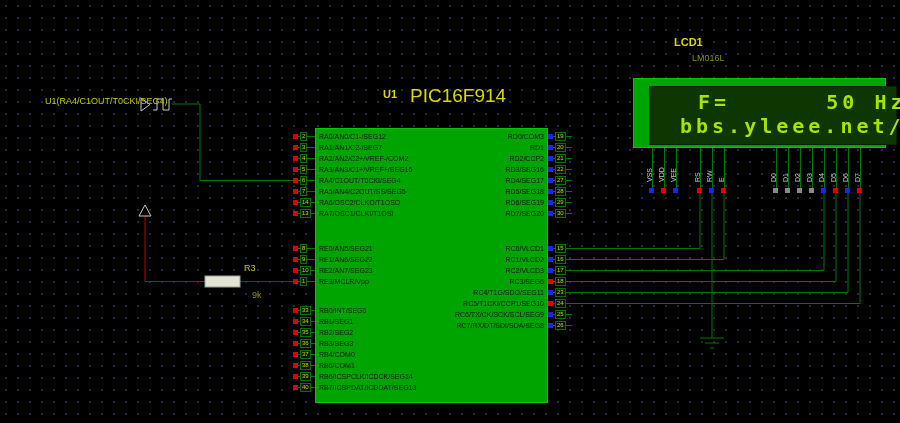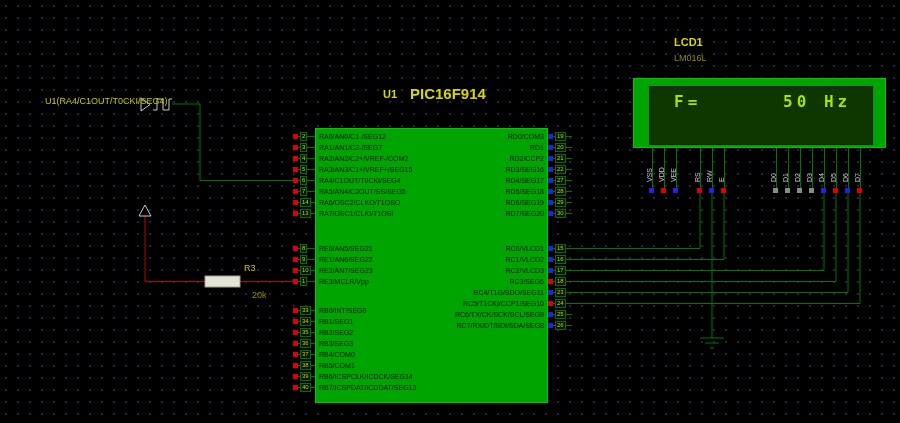--- a/index.html
+++ b/index.html
@@ -6,21 +6,21 @@
   #canvas{
     position:relative;width:900px;height:423px;overflow:hidden;
     background-color:#000;
     background-image:radial-gradient(circle,#262640 1px,transparent 1.2px);
     background-size:12px 12px;
     font-family:"Liberation Sans",sans-serif;
   }
   svg{position:absolute;left:0;top:0;}
   .lbl{position:absolute;white-space:nowrap;padding-left:44px;}
   .ref{color:#d8d800;font-weight:bold;font-size:11px;}
-  .part{color:#d8d800;font-weight:bold;font-size:15px;}
+  .part{color:#d8d800;font-weight:normal;font-size:19px;}
   .net{color:#c8c800;font-size:9px;}
   .sub{color:#8f8f00;font-size:9px;}
   
   .chip{position:absolute;left:315px;top:128px;width:233px;height:275px;
         background:#00a400;border:1px solid #00c800;box-sizing:border-box;}
   .labels-col{position:absolute;}
   .labels-col.right{text-align:right;}
   .pin-name{height:11px;line-height:11px;font-size:7px;color:#001400;white-space:nowrap;}
   
   .pin-meta{position:absolute;width:22px;}
@@ -32,21 +32,21 @@
   .sq.blue{background:#2222e0;}
   .sq.gray{background:#8a8a8a;}
   .pnum{position:absolute;left:7px;top:1px;font-size:6px;line-height:7px;padding:0 1px;
         color:#d0d000;background:#001400;border:1px solid #007000;}
   
   .lcd-body{position:absolute;left:633px;top:78px;width:253px;height:70px;
             background:#00a400;border:1px solid #00c800;box-sizing:border-box;}
   .lcd-screen{position:absolute;left:15px;top:7px;width:222px;height:54px;
               background:#0d3600;border:1px solid #062000;padding-top:3px;box-sizing:content-box;
               color:#a8e400;font-family:"DejaVu Sans Mono",monospace;
-              font-size:16px;font-weight:bold;letter-spacing:4px;}
+              font-size:20px;font-weight:bold;letter-spacing:4px;padding-left:24px;}
   .lcd-line{height:24px;line-height:24px;white-space:pre;}
   .lcd-line.l1{padding-left:24px;}
   .lcd-line.l2{padding-left:6px;}
   .lcd-pin{position:absolute;top:148px;width:0;}
   .lcd-pin .vstub{position:absolute;left:0;top:0;width:1px;height:45px;background:#007800;}
   .lcd-pin .lcd-lbl{position:absolute;left:-6px;top:34px;transform-origin:0 0;
                     transform:rotate(-90deg);font-size:7px;color:#c8c8c8;white-space:nowrap;}
   .lcd-pin .sq{left:-3px;top:40px;}
 </style>
 </head>
@@ -75,23 +75,23 @@
       <polygon points="141,98 141,111 150,104.5"></polygon>
       <path d="M153,110 h4 v-11 h6 v11 h6 v-11 h3"></path>
     </g>
     <rect x="205" y="276" width="35" height="11" fill="#e4e4d4" stroke="#a0a090"></rect>
   </svg>
 
   <div class="lbl net" style="left:1px;top:96px">U1(RA4/C1OUT/T0CKI/SEG4)</div>
   <div class="lbl ref" style="left:339px;top:88px">U1</div>
   <div class="lbl part" style="left:366px;top:85px">PIC16F914</div>
   <div class="lbl ref" style="left:630px;top:36px">LCD1</div>
-  <div class="lbl sub" style="left:630px;top:53px">LM016L</div>
+  <div class="lbl sub" style="left:648px;top:53px">LM016L</div>
   <div class="lbl net" style="left:200px;top:263px">R3</div>
-  <div class="lbl sub" style="left:208px;top:290px">20k</div>
+  <div class="lbl sub" style="left:208px;top:290px">9k</div>
 
   <div class="chip">
     <div class="labels-col" style="left:3px;top:2px">
 
     <div class="pin-name">RA0/AN0/C1-/SEG12</div>
         <div class="pin-name">RA1/AN1/C2-/SEG7</div>
         <div class="pin-name">RA2/AN2/C2+/VREF-/COM2</div>
         <div class="pin-name">RA3/AN3/C1+/VREF+/SEG15</div>
         <div class="pin-name">RA4/C1OUT/T0CKI/SEG4</div>
         <div class="pin-name">RA5/AN4/C2OUT/SS/SEG5</div>
@@ -363,20 +363,21 @@
       <div class="prow">
         <i class="stub"></i>
         <b class="sq blue"></b>
         <span class="pnum">26</span>
       </div>
     </div>
 
   <div class="lcd-body">
     <div class="lcd-screen">
       <div class="lcd-line l1">F=      50 Hz</div>
+      <div class="lcd-line l2">bbs.yleee.net/</div>
     </div>
   </div>
 
   <div class="lcd-pin" style="left:652px">
     <i class="vstub"></i>
     <span class="lcd-lbl">VSS</span>
     <b class="sq blue"></b>
   </div>
   <div class="lcd-pin" style="left:664px">
     <i class="vstub"></i>

